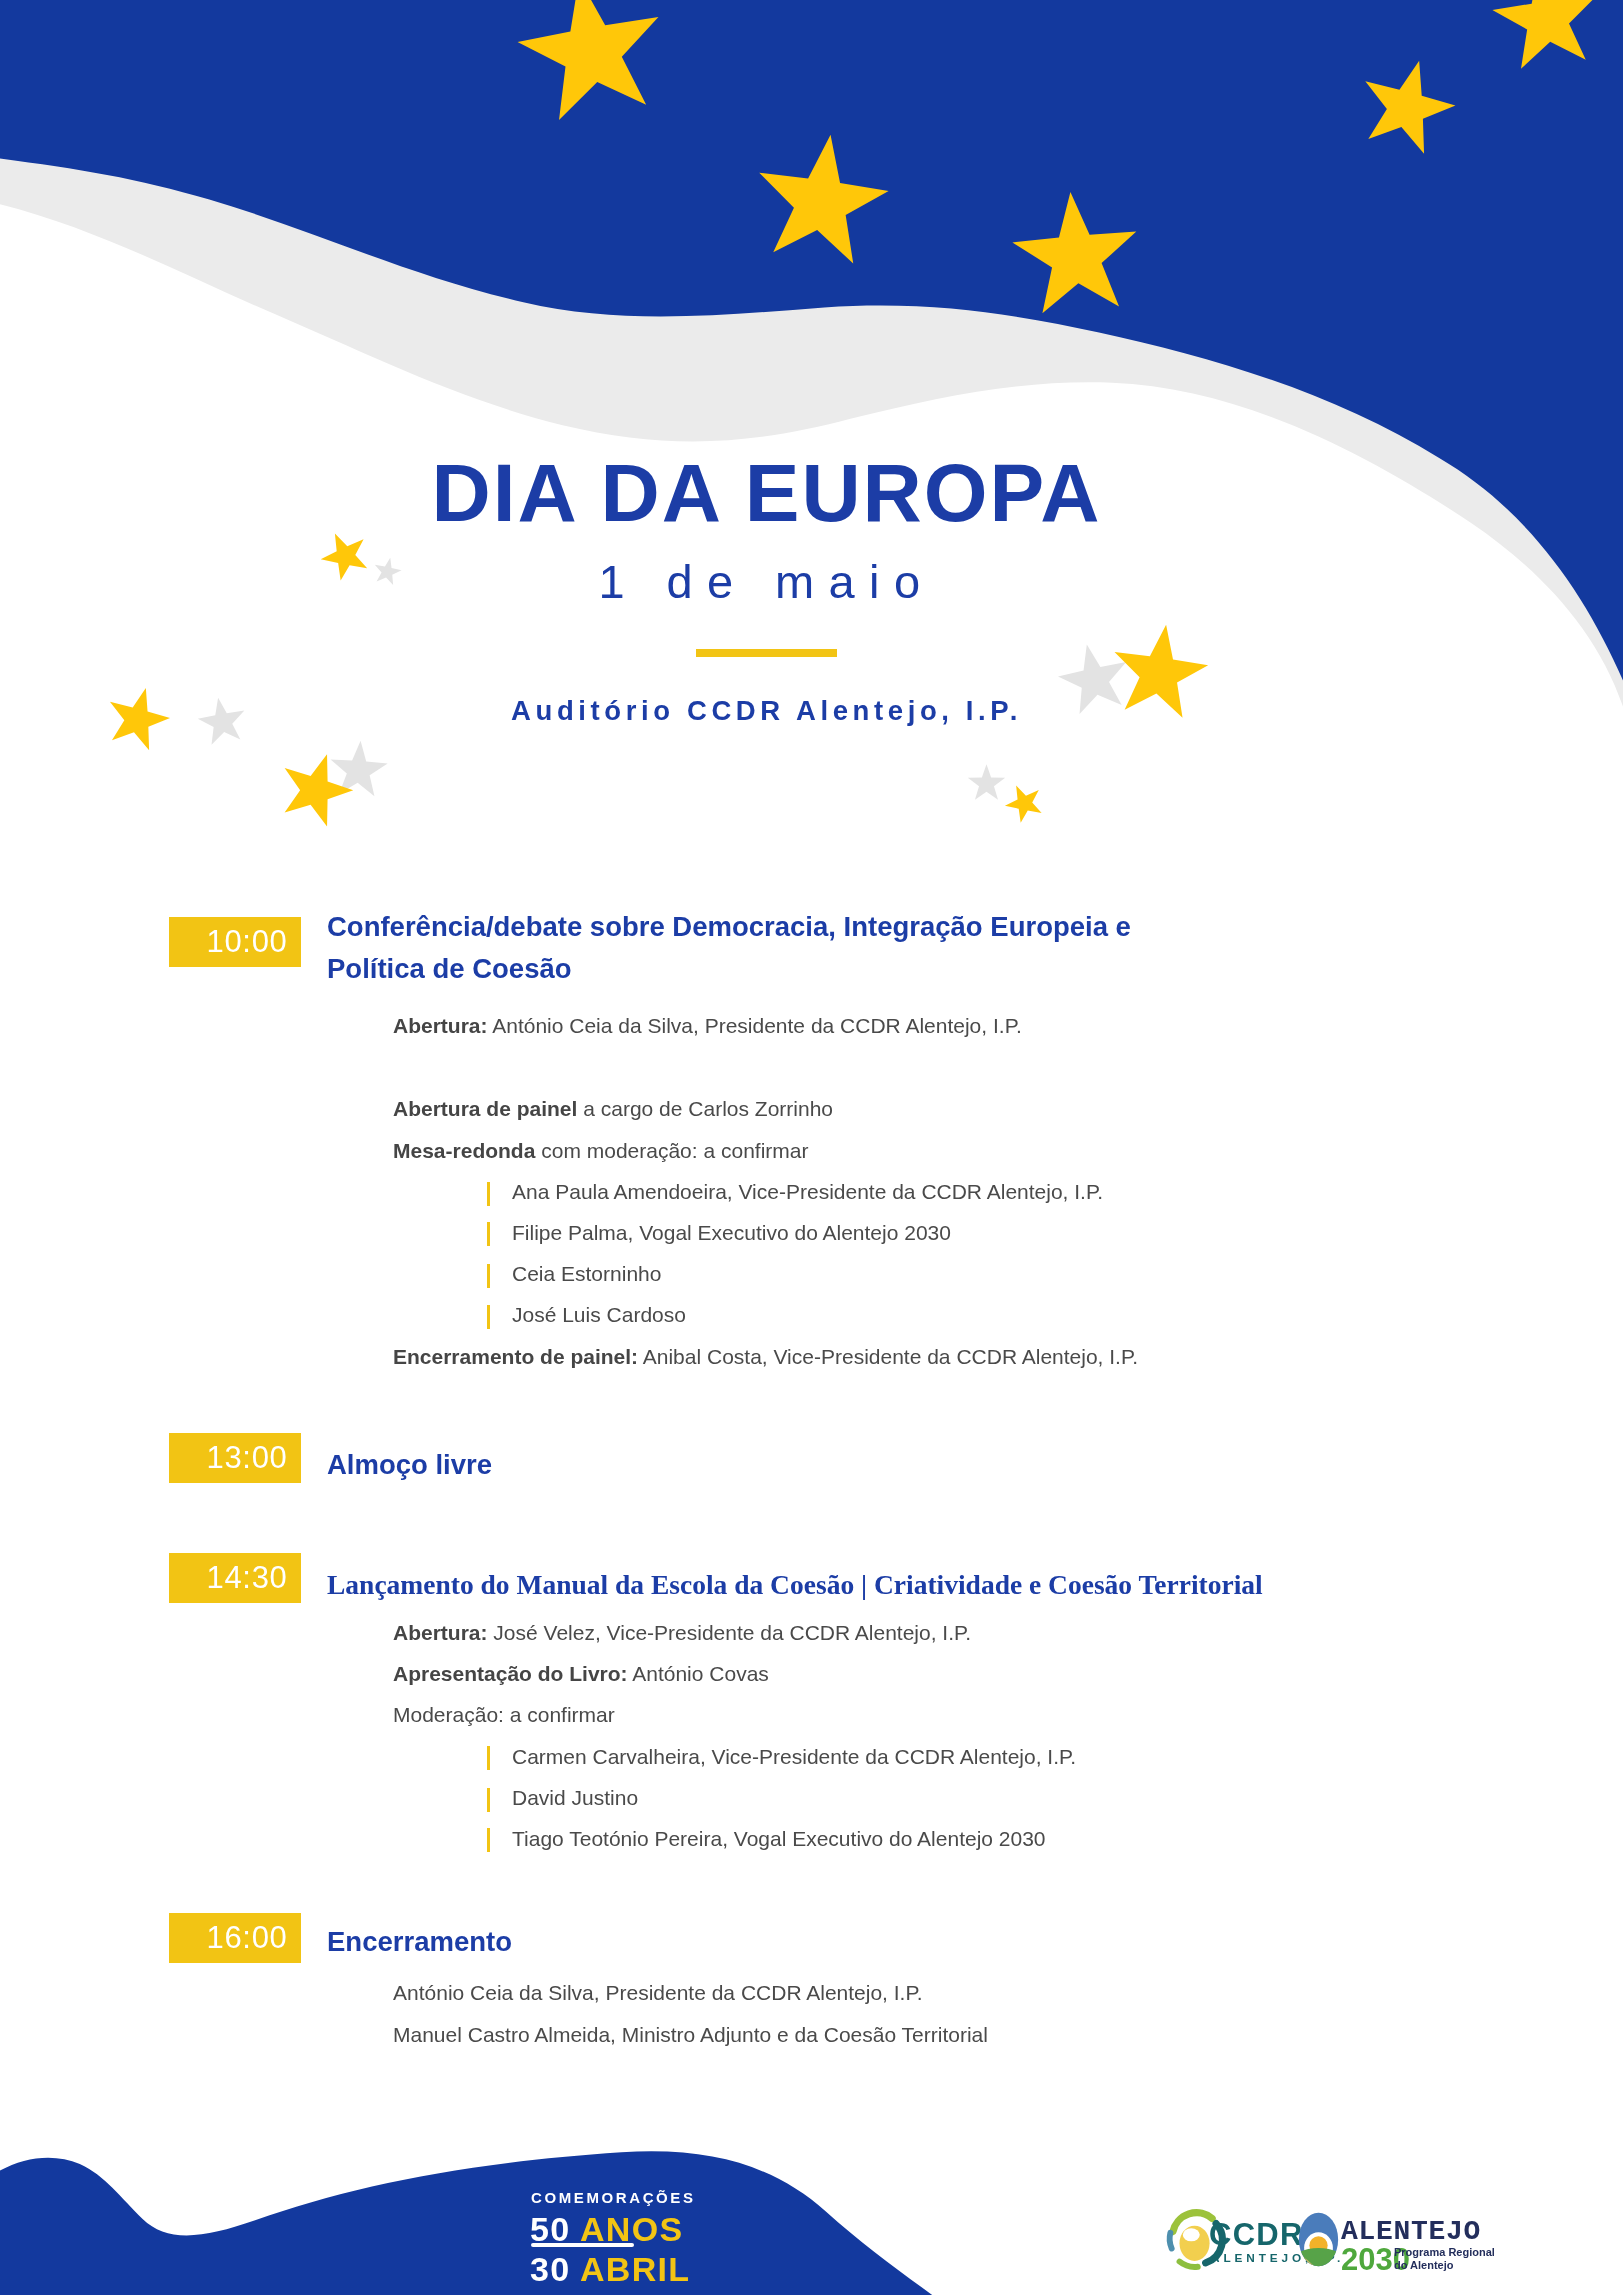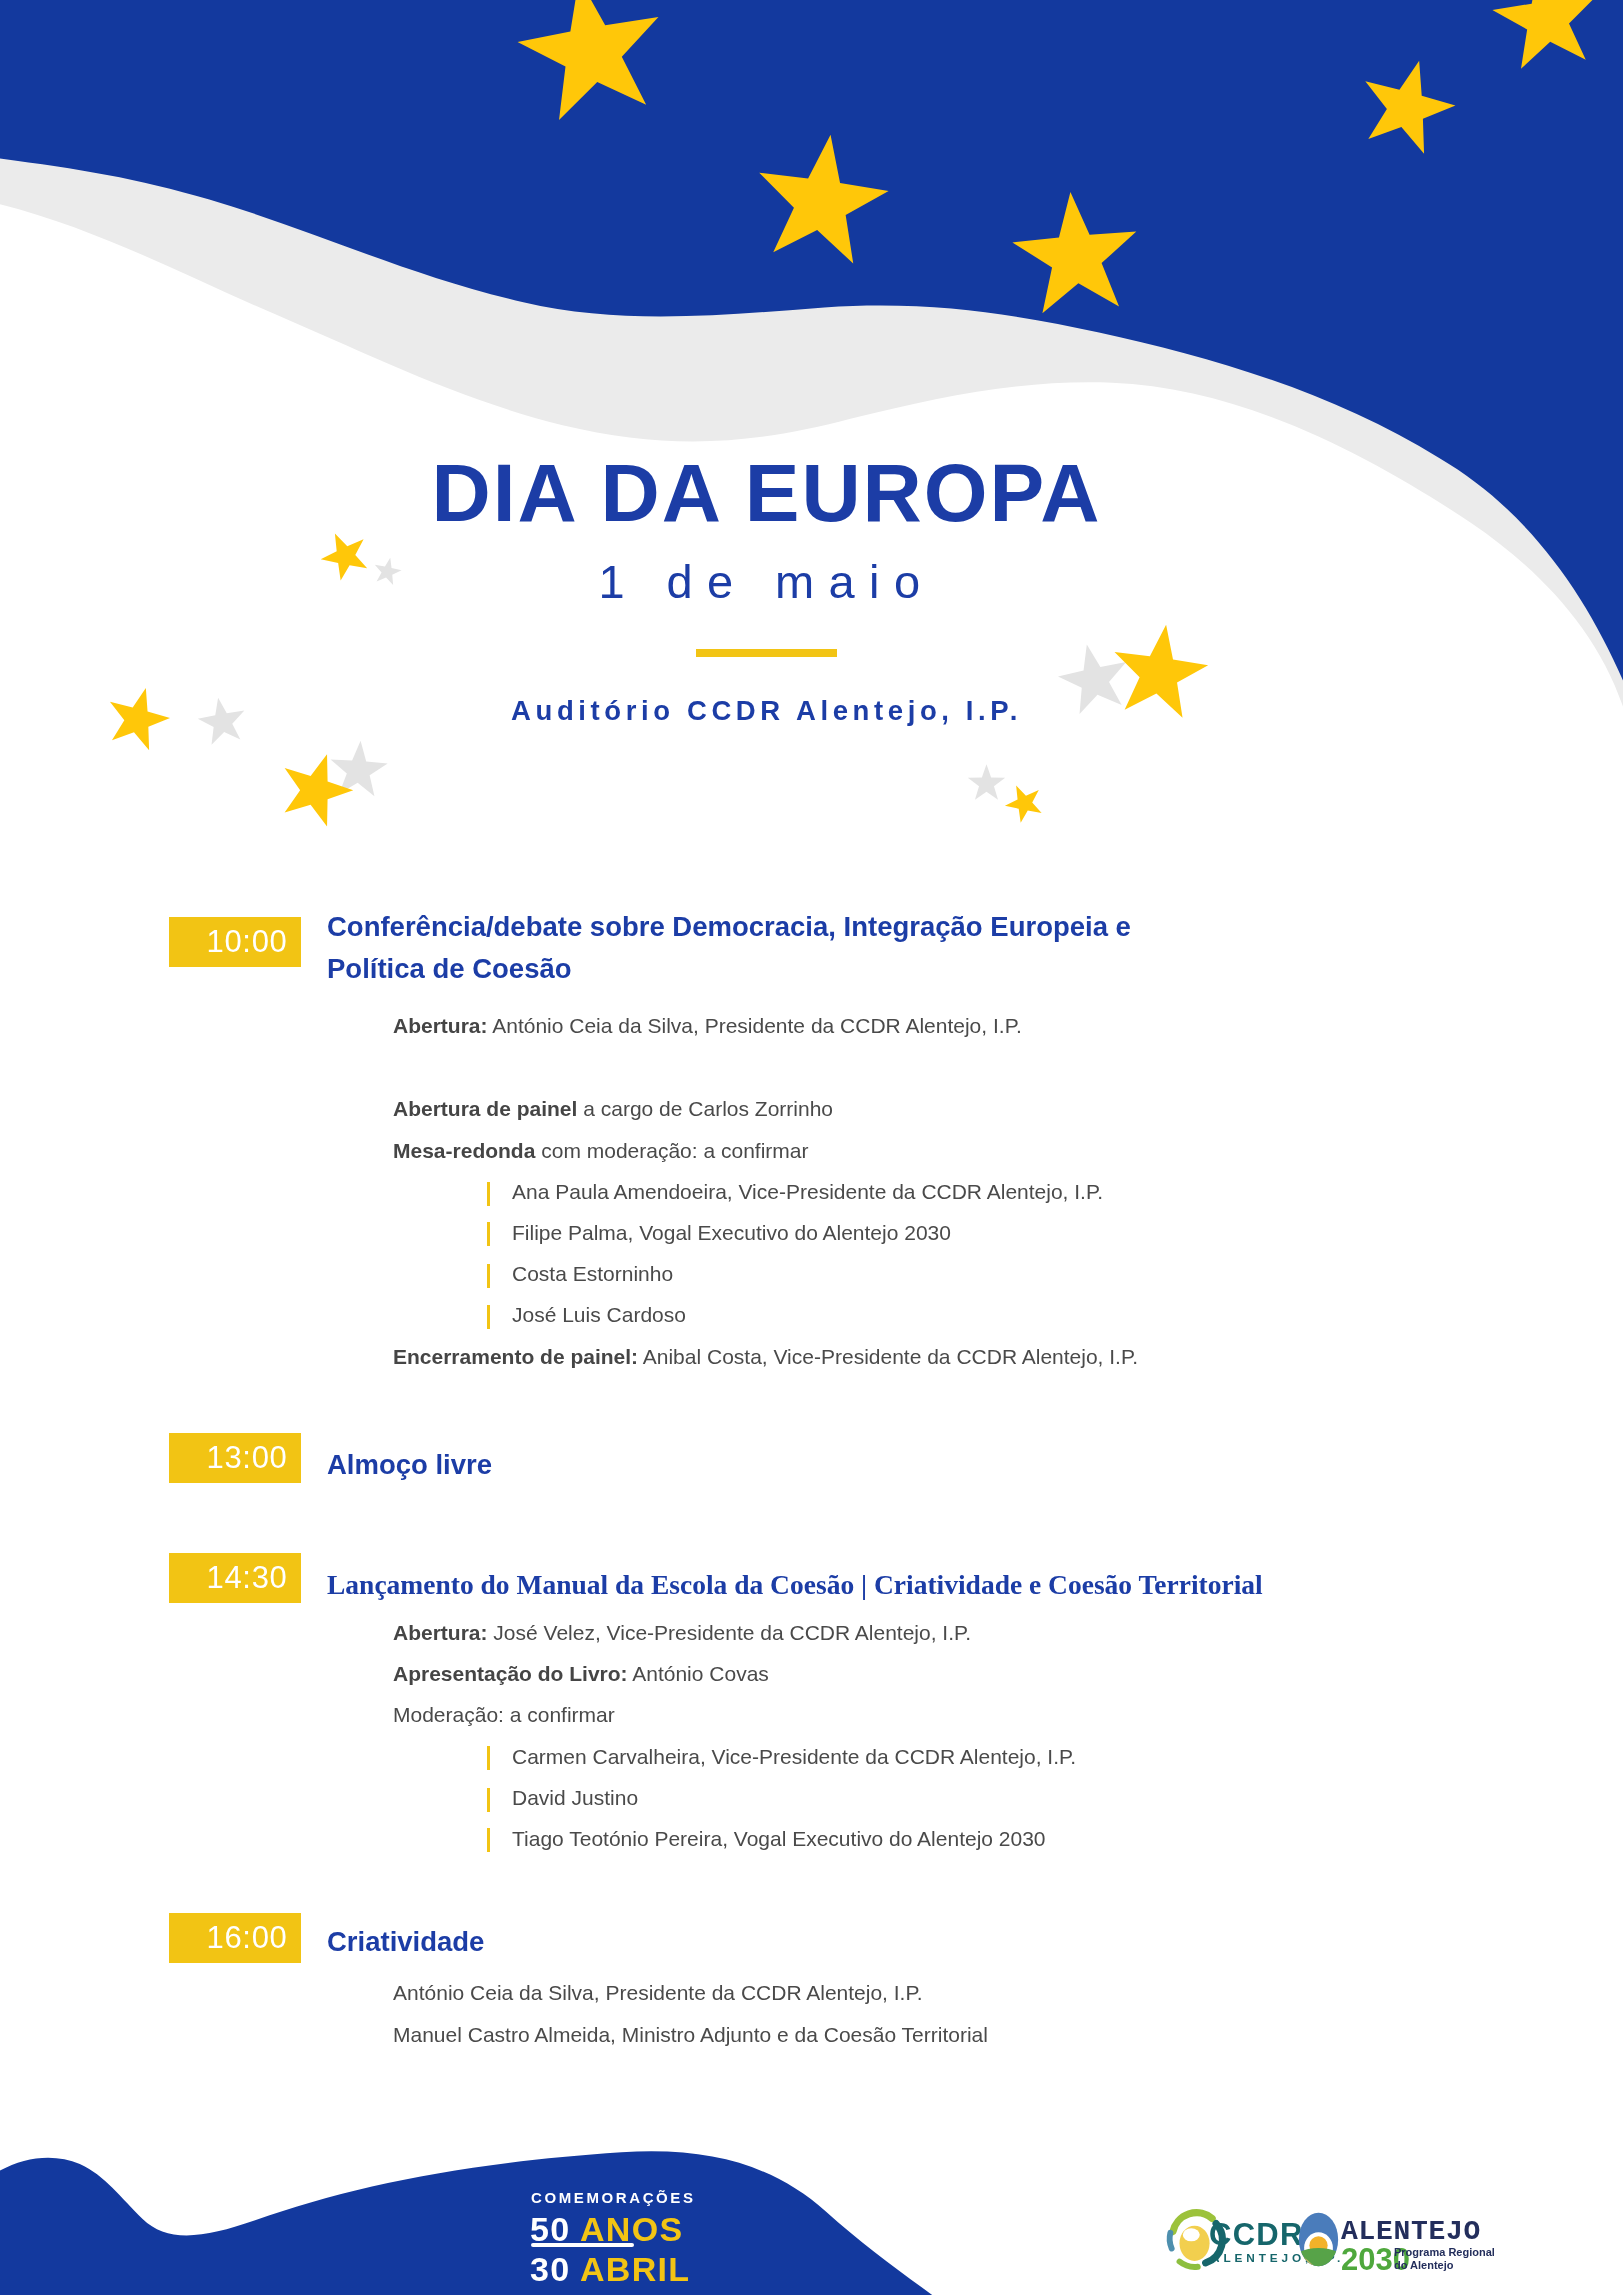--- a/index.html
+++ b/index.html
@@ -105,21 +105,21 @@
   </div>
   <div class="abs txt body-line" style="top:1139px;">
     <span class="b">Mesa-redonda</span><span> com moderação: a confirmar</span>
   </div>
 
   <div class="abs txt bullet-bar" style="top:1182px;"></div>
   <div class="abs txt bullet-text" style="top:1180px;">Ana Paula Amendoeira, Vice-Presidente da CCDR Alentejo, I.P.</div>
   <div class="abs txt bullet-bar" style="top:1222px;"></div>
   <div class="abs txt bullet-text" style="top:1221px;">Filipe Palma, Vogal Executivo do Alentejo 2030</div>
   <div class="abs txt bullet-bar" style="top:1264px;"></div>
-  <div class="abs txt bullet-text" style="top:1262px;">Costa Estorninho</div>
+  <div class="abs txt bullet-text" style="top:1262px;">Ceia Estorninho</div>
   <div class="abs txt bullet-bar" style="top:1305px;"></div>
   <div class="abs txt bullet-text" style="top:1303px;">José Luis Cardoso</div>
 
   <div class="abs txt body-line" style="top:1345px;">
     <span class="b">Encerramento de painel:</span><span> Anibal Costa, Vice-Presidente da CCDR Alentejo, I.P.</span>
   </div>
 
   <div class="abs txt badge" style="top:1433px;">
     <span>13:00</span>
   </div>
@@ -143,21 +143,21 @@
   <div class="abs txt bullet-bar" style="top:1746px;"></div>
   <div class="abs txt bullet-text" style="top:1745px;">Carmen Carvalheira, Vice-Presidente da CCDR Alentejo, I.P.</div>
   <div class="abs txt bullet-bar" style="top:1788px;"></div>
   <div class="abs txt bullet-text" style="top:1786px;">David Justino</div>
   <div class="abs txt bullet-bar" style="top:1828px;"></div>
   <div class="abs txt bullet-text" style="top:1827px;">Tiago Teotónio Pereira, Vogal Executivo do Alentejo 2030</div>
 
   <div class="abs txt badge" style="top:1913px;">
     <span>16:00</span>
   </div>
-  <div class="abs txt sec-title" style="top:1921px;">Criatividade</div>
+  <div class="abs txt sec-title" style="top:1921px;">Encerramento</div>
 
   <div class="abs txt body-line" style="top:1981px;">António Ceia da Silva, Presidente da CCDR Alentejo, I.P.</div>
   <div class="abs txt body-line" style="top:2023px;">Manuel Castro Almeida, Ministro Adjunto e da Coesão Territorial</div>
 
   <div class="abs txt kicker">COMEMORAÇÕES</div>
   <div class="abs txt bigline" style="left:530px;top:2210px;">
     <span>50</span>
     <span class="yellow">ANOS</span>
   </div>
   <div class="abs txt underbar"></div>

